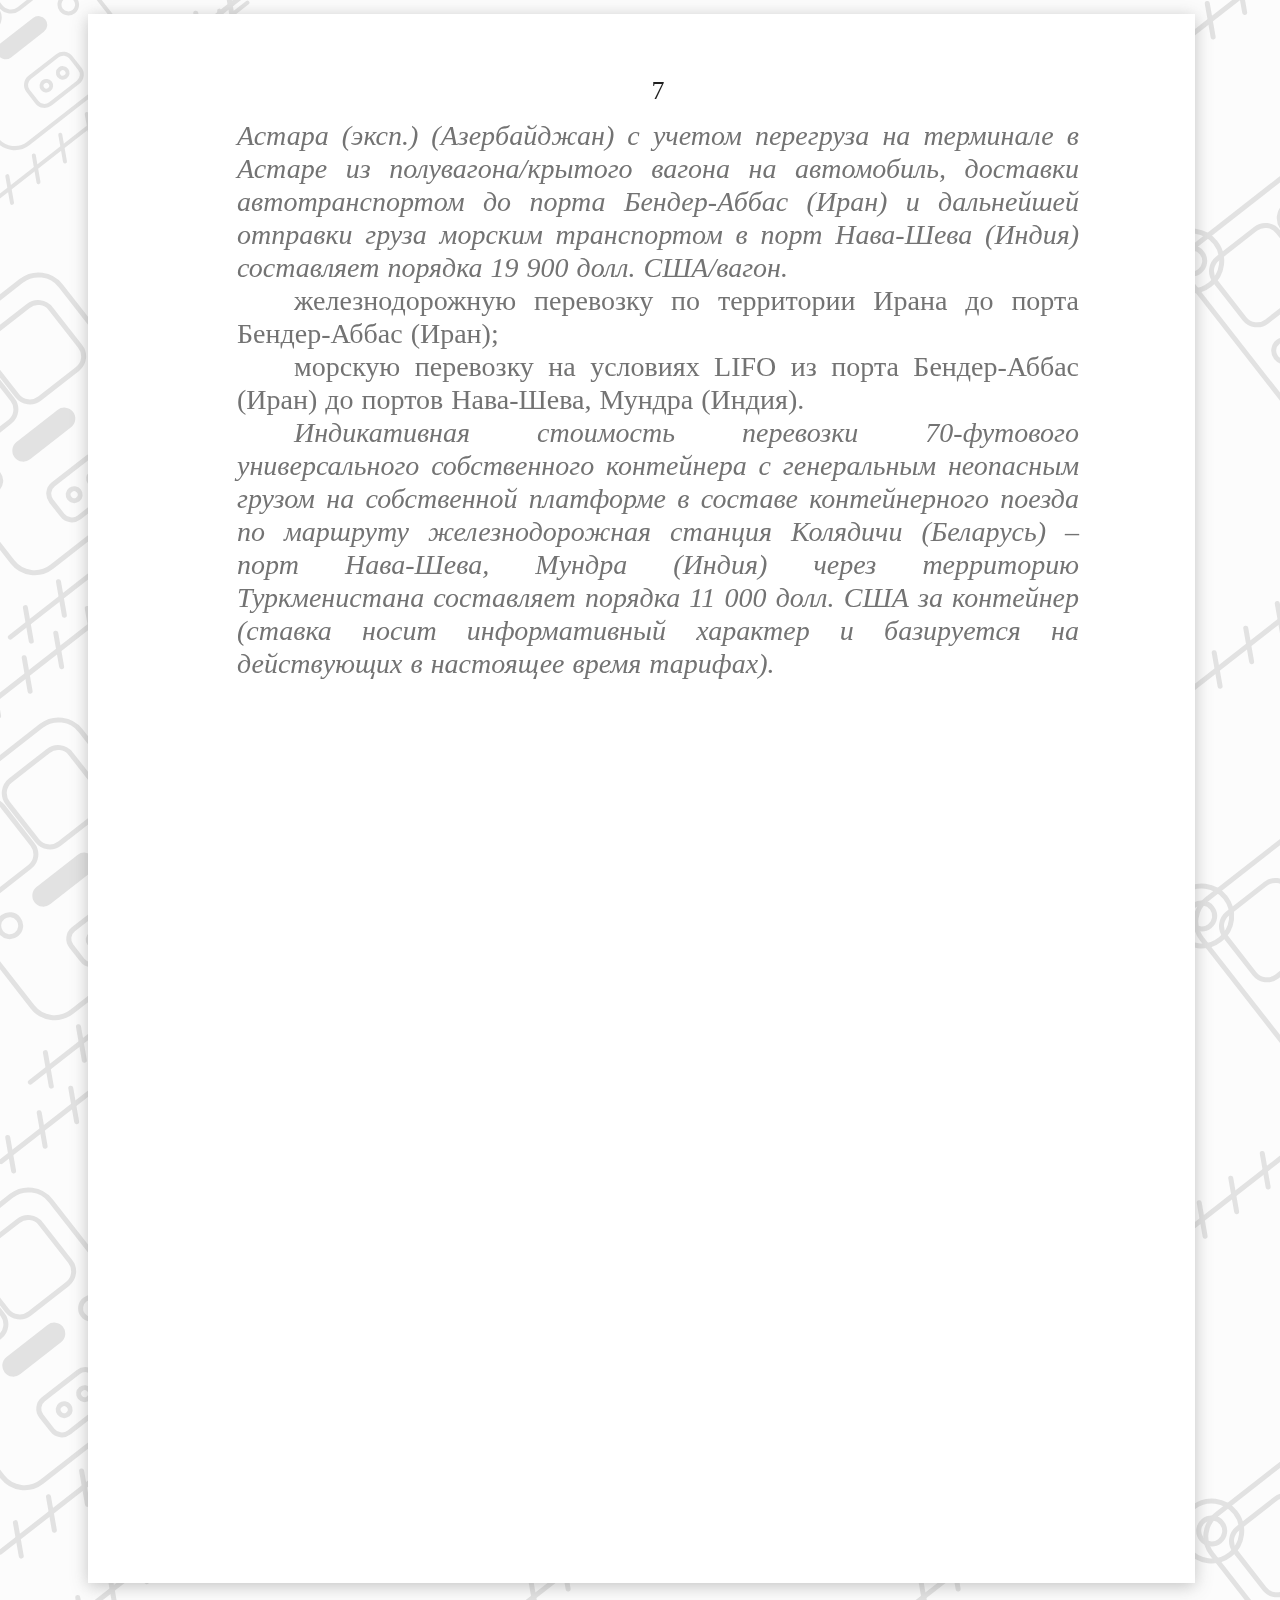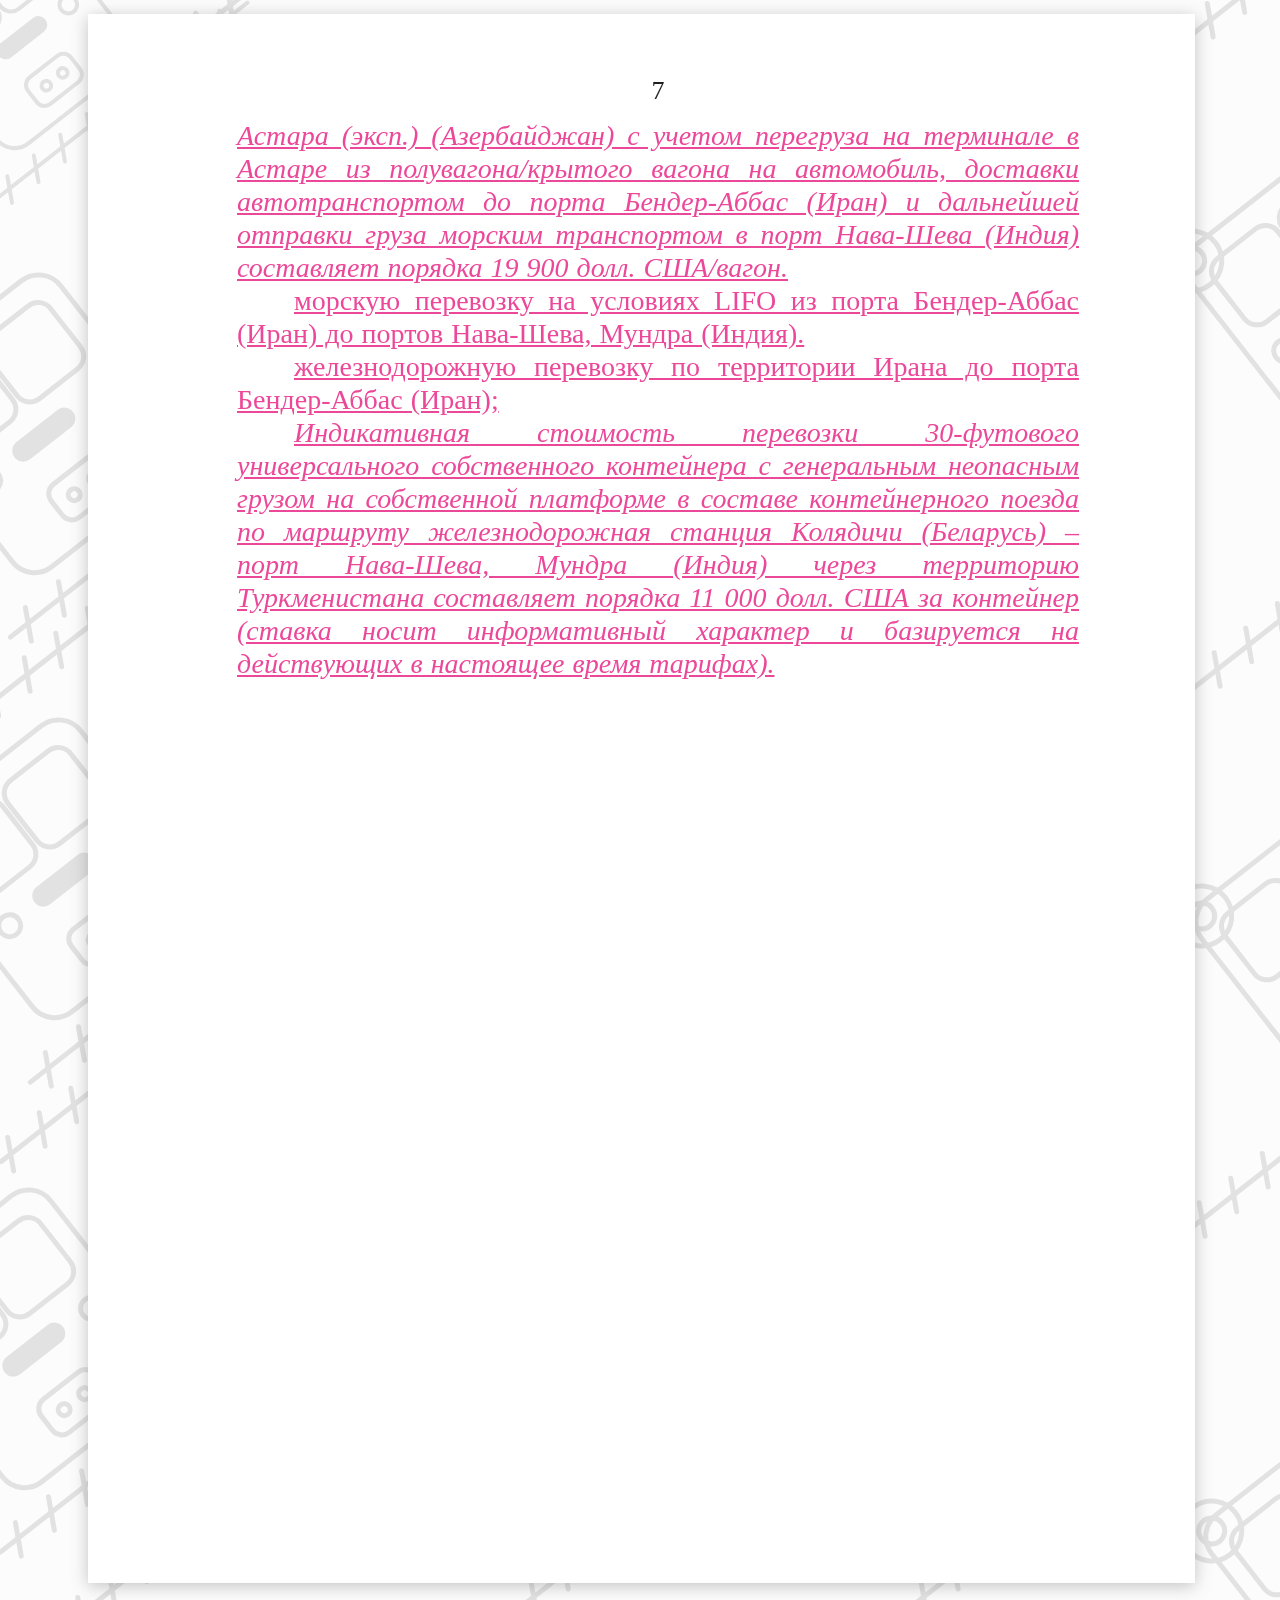--- a/index.html
+++ b/index.html
@@ -49,24 +49,23 @@
     z-index: 1;
   }
   .page-number {
     text-align: center;
     font-size: 26px;
     line-height: 30px;
     color: #1f1f1f;
     margin: 0 0 13px 0;
   }
   .doc-body {
-    color: #ec4899;
+    color: #737373;
     font-size: 28px;
     line-height: 33px;
-    text-decoration: underline;
   }
   .para {
     margin: 0;
     text-align: justify;
     word-spacing: 1px;
   }
   .italic { font-style: italic; }
   .indent { text-indent: 57px; }
   .justify-last { text-align-last: justify; }
 </style>
@@ -130,24 +129,24 @@
     </g>
   </svg>
 
   <div class="page">
     <div class="page-number">7</div>
 
     <div class="doc-body">
       <p class="para italic">Астара (эксп.) (Азербайджан) с учетом перегруза на терминале в Астаре из полувагона/крытого вагона на автомобиль, доставки автотранспортом до порта Бендер-Аббас (Иран) и дальнейшей отправки груза морским транспортом в порт Нава-Шева (Индия) составляет порядка 19&nbsp;900 долл. США/вагон.</p>
 
 
+      <p class="para indent">железнодорожную перевозку по территории Ирана до порта Бендер-Аббас (Иран);</p>
+
       <p class="para indent">морскую перевозку на условиях LIFO из порта Бендер-Аббас (Иран) до портов Нава-Шева, Мундра (Индия).</p>
 
-      <p class="para indent">железнодорожную перевозку по территории Ирана до порта Бендер-Аббас (Иран);</p>
 
-
-      <p class="para italic indent justify-last">Индикативная стоимость перевозки 30-футового универсального собственного контейнера с генеральным неопасным грузом на собственной платформе в составе контейнерного поезда по маршруту железнодорожная станция Колядичи (Беларусь) –</p>
+      <p class="para italic indent justify-last">Индикативная стоимость перевозки 70-футового универсального собственного контейнера с генеральным неопасным грузом на собственной платформе в составе контейнерного поезда по маршруту железнодорожная станция Колядичи (Беларусь) –</p>
 
       <p class="para italic">порт Нава-Шева, Мундра (Индия) через территорию Туркменистана составляет порядка 11&nbsp;000 долл. США за контейнер (ставка носит информативный характер и базируется на действующих в настоящее время тарифах).</p>
     </div>
   </div>
 
 </div>
 
 </body></html>

